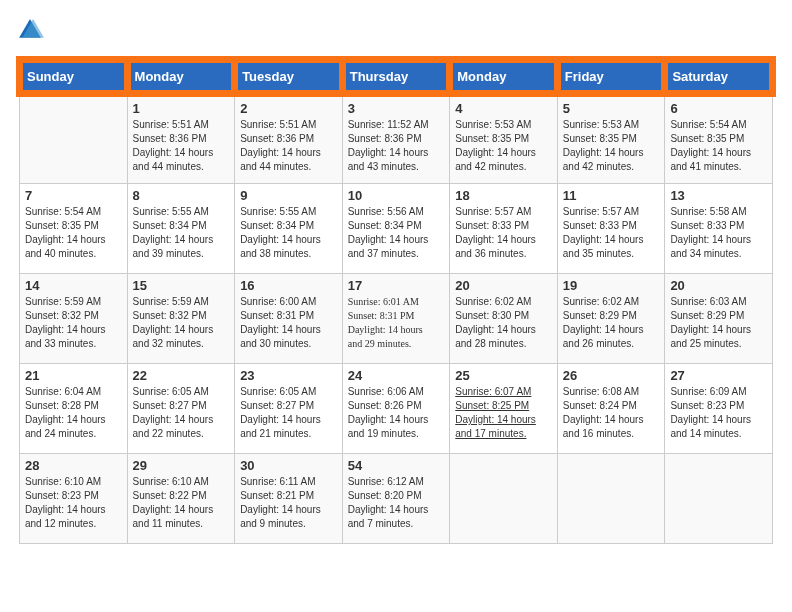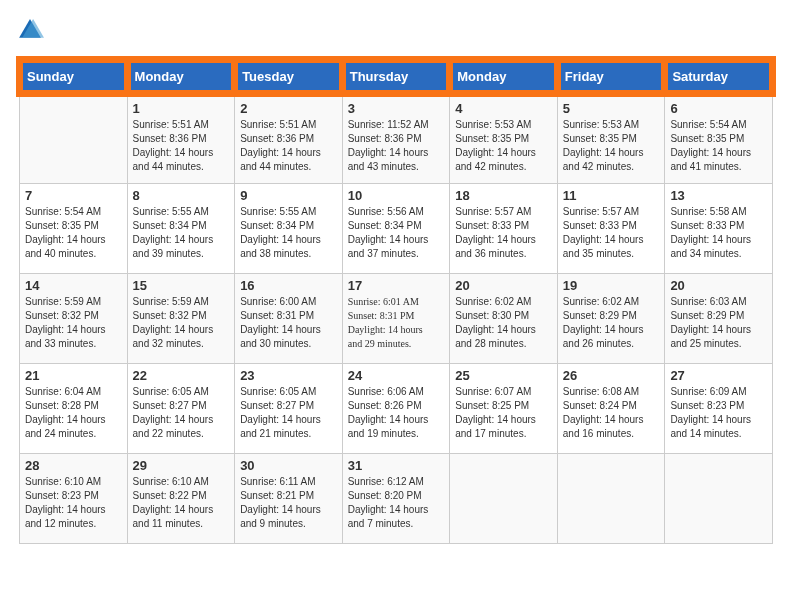--- a/index.html
+++ b/index.html
@@ -294,21 +294,21 @@
         </td>
         <td>
           <div class="cell-date">24</div>
           <div class="cell-info" style="white-space: pre-line;">Sunrise: 6:06 AM
 Sunset: 8:26 PM
 Daylight: 14 hours
 and 19 minutes.</div>
         </td>
         <td>
           <div class="cell-date">25</div>
-          <div class="cell-info" style="white-space: pre-line;">Sunrise: 6:07 AM
+          <div class="cell-info" style="white-space: pre-line; text-decoration: underline;">Sunrise: 6:07 AM
 Sunset: 8:25 PM
 Daylight: 14 hours
 and 17 minutes.</div>
         </td>
         <td>
           <div class="cell-date">26</div>
           <div class="cell-info" style="white-space: pre-line;">Sunrise: 6:08 AM
 Sunset: 8:24 PM
 Daylight: 14 hours
 and 16 minutes.</div>
@@ -337,21 +337,21 @@
 and 11 minutes.</div>
         </td>
         <td>
           <div class="cell-date">30</div>
           <div class="cell-info" style="white-space: pre-line;">Sunrise: 6:11 AM
 Sunset: 8:21 PM
 Daylight: 14 hours
 and 9 minutes.</div>
         </td>
         <td>
-          <div class="cell-date">31</div>
+          <div class="cell-date">54</div>
           <div class="cell-info" style="white-space: pre-line;">Sunrise: 6:12 AM
 Sunset: 8:20 PM
 Daylight: 14 hours
 and 7 minutes.</div>
         </td>
         <td class="empty-cell"></td>
         <td class="empty-cell"></td>
         <td class="empty-cell"></td>
       </tr>
     </tbody>

